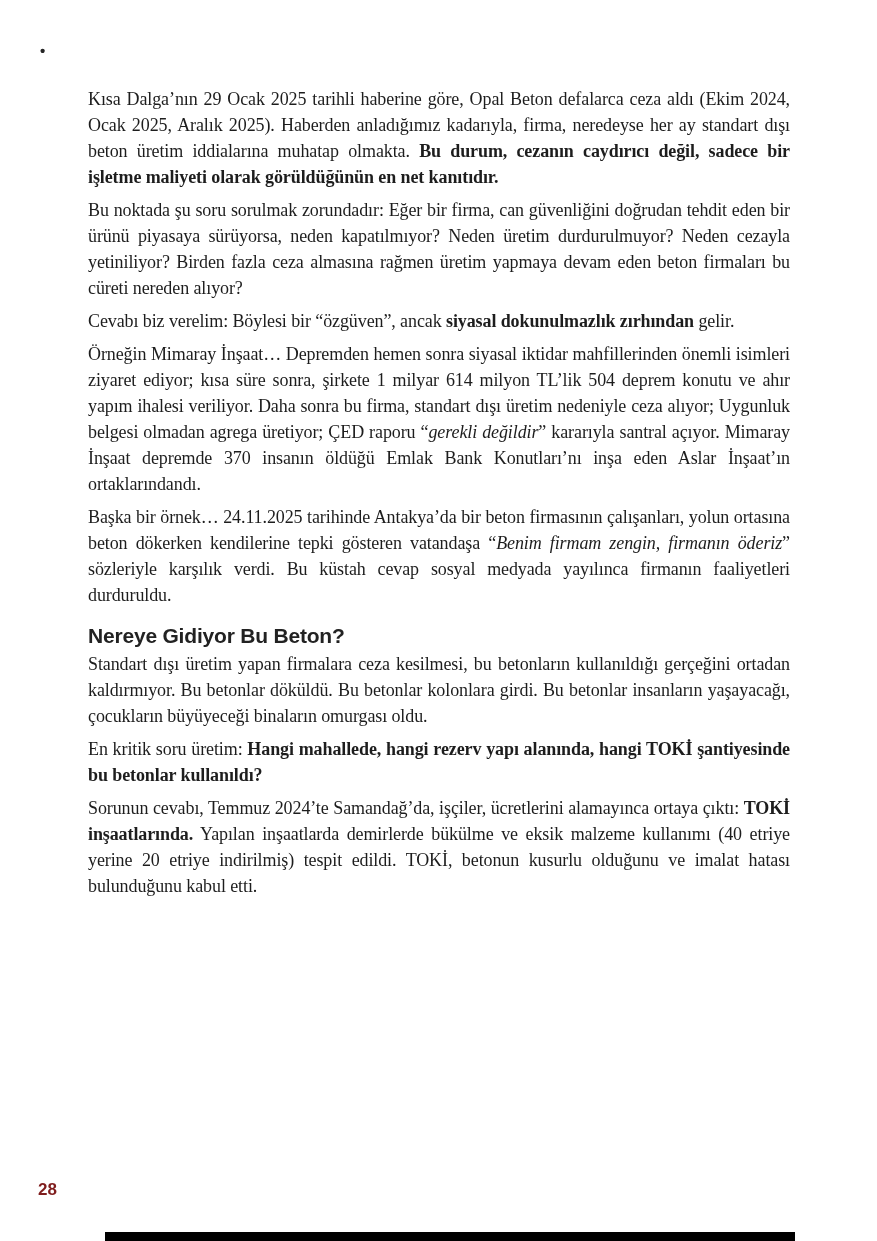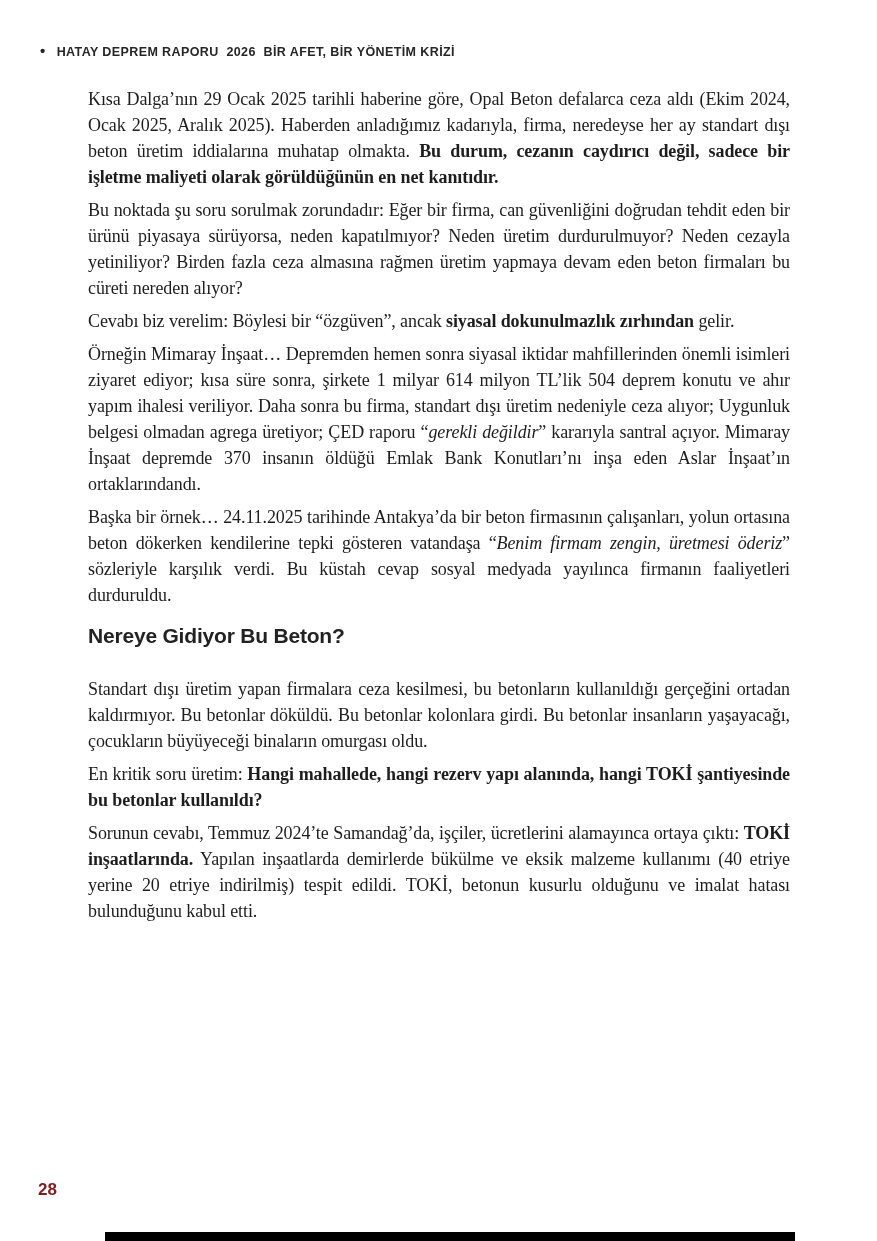--- a/index.html
+++ b/index.html
@@ -28,21 +28,21 @@
     color:#1d1d1d;
     letter-spacing:-0.1px;
   }
   .para{margin:0 0 7px 0;}
   .para .b{font-weight:bold;}
   .para .i{font-style:italic;}
   .section-heading{
     font-family:"Liberation Sans","DejaVu Sans",sans-serif;
     font-weight:bold;font-size:21px;line-height:24px;
     letter-spacing:-0.2px;
-    margin:16px 0 28px 0;
+    margin:16px 0 3px 0;
     text-align:left;
     color:#222222;
   }
   .page-number{
     position:absolute;left:38px;top:1180px;
     font-family:"Liberation Sans","DejaVu Sans",sans-serif;
     font-weight:bold;font-size:17px;color:#7f1d1d;
   }
   .bottom-bar{
     position:absolute;left:105px;bottom:0;
@@ -50,29 +50,28 @@
     background:#000000;
   }
 </style>
 </head>
 <body>
 
 <div class="page">
 
   <div class="kicker">
     <span class="dot">•</span>
-    <span>HATAY DEPREM RAPORU  2026  BİR AFET, BİR YÖNETİM KRİZİ</span>
   </div>
 
   <div class="article">
       <p class="para"><span>Kısa Dalga’nın 29 Ocak 2025 tarihli haberine göre, Opal Beton defalarca ceza aldı (Ekim 2024, Ocak 2025, Aralık 2025). Haberden anladığımız kadarıyla, firma, neredeyse her ay standart dışı beton üretim iddialarına muhatap olmakta. </span><span class="b">Bu durum, cezanın caydırıcı değil, sadece bir işletme maliyeti olarak görüldüğünün en net kanıtıdır.</span></p>
       <p class="para"><span>Bu noktada şu soru sorulmak zorundadır: Eğer bir firma, can güvenliğini doğrudan tehdit eden bir ürünü piyasaya sürüyorsa, neden kapatılmıyor? Neden üretim durdurulmuyor? Neden cezayla yetiniliyor? Birden fazla ceza almasına rağmen üretim yapmaya devam eden beton firmaları bu cüreti nereden alıyor?</span></p>
       <p class="para"><span>Cevabı biz verelim: Böylesi bir “özgüven”, ancak </span><span class="b">siyasal dokunulmazlık zırhından</span><span> gelir.</span></p>
       <p class="para"><span>Örneğin Mimaray İnşaat… Depremden hemen sonra siyasal iktidar mahfillerinden önemli isimleri ziyaret ediyor; kısa süre sonra, şirkete 1 milyar 614 milyon TL’lik 504 deprem konutu ve ahır yapım ihalesi veriliyor. Daha sonra bu firma, standart dışı üretim nedeniyle ceza alıyor; Uygunluk belgesi olmadan agrega üretiyor; ÇED raporu “</span><span class="i">gerekli değildir</span><span>” kararıyla santral açıyor. Mimaray İnşaat depremde 370 insanın öldüğü Emlak Bank Konutları’nı inşa eden Aslar İnşaat’ın ortaklarındandı.</span></p>
-      <p class="para"><span>Başka bir örnek… 24.11.2025 tarihinde Antakya’da bir beton firmasının çalışanları, yolun ortasına beton dökerken kendilerine tepki gösteren vatandaşa “</span><span class="i">Benim firmam zengin, üretmesi öderiz</span><span>” sözleriyle karşılık verdi. Bu küstah cevap sosyal medyada yayılınca firmanın faaliyetleri durduruldu.</span></p>
+      <p class="para"><span>Başka bir örnek… 24.11.2025 tarihinde Antakya’da bir beton firmasının çalışanları, yolun ortasına beton dökerken kendilerine tepki gösteren vatandaşa “</span><span class="i">Benim firmam zengin, firmanın öderiz</span><span>” sözleriyle karşılık verdi. Bu küstah cevap sosyal medyada yayılınca firmanın faaliyetleri durduruldu.</span></p>
       <h2 class="section-heading">Nereye Gidiyor Bu Beton?</h2>
       <p class="para"><span>Standart dışı üretim yapan firmalara ceza kesilmesi, bu betonların kullanıldığı gerçeğini ortadan kaldırmıyor. Bu betonlar döküldü. Bu betonlar kolonlara girdi. Bu betonlar insanların yaşayacağı, çocukların büyüyeceği binaların omurgası oldu.</span></p>
       <p class="para"><span>En kritik soru üretim: </span><span class="b">Hangi mahallede, hangi rezerv yapı alanında, hangi TOKİ şantiyesinde bu betonlar kullanıldı?</span></p>
       <p class="para"><span>Sorunun cevabı, Temmuz 2024’te Samandağ’da, işçiler, ücretlerini alamayınca ortaya çıktı: </span><span class="b">TOKİ inşaatlarında.</span><span> Yapılan inşaatlarda demirlerde bükülme ve eksik malzeme kullanımı (40 etriye yerine 20 etriye indirilmiş) tespit edildi. TOKİ, betonun kusurlu olduğunu ve imalat hatası bulunduğunu kabul etti.</span></p>
     </div>
 
   <div class="page-number">28</div>
 
   <div class="bottom-bar" style="background: rgb(0, 0, 0);"></div>
 

